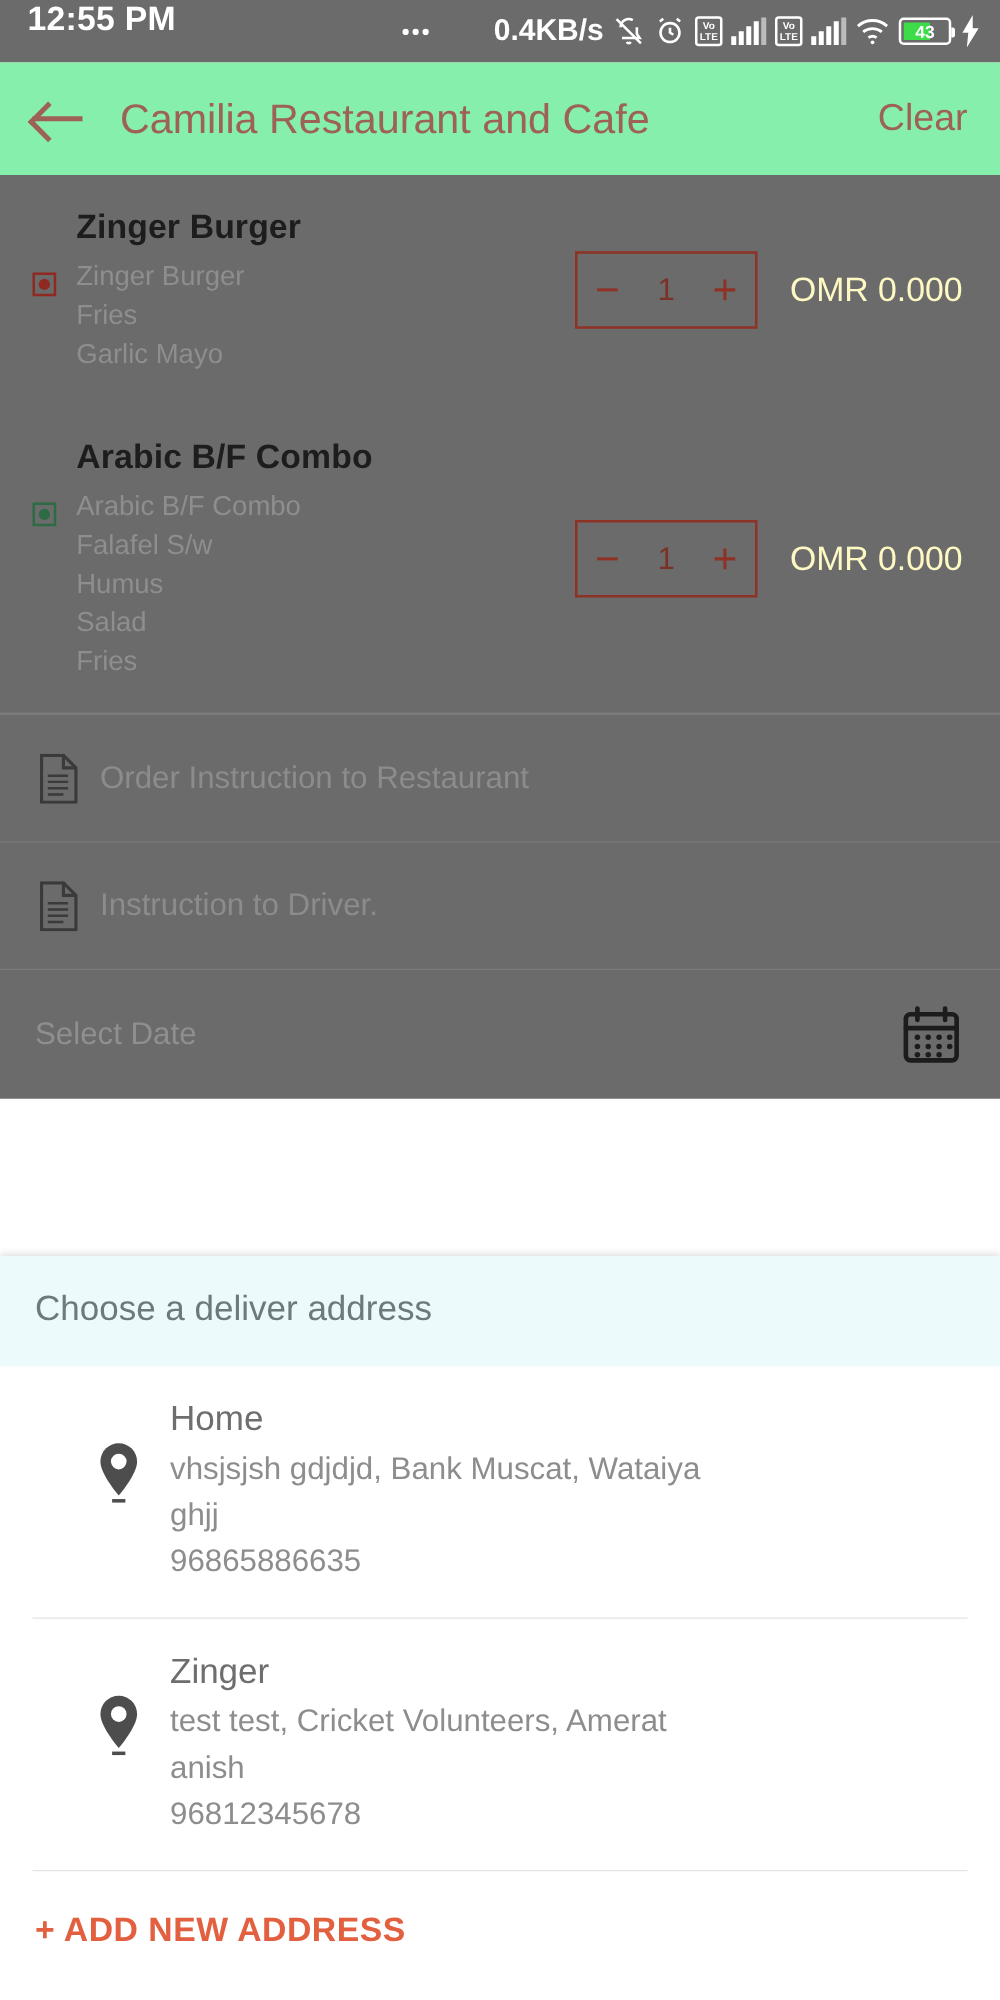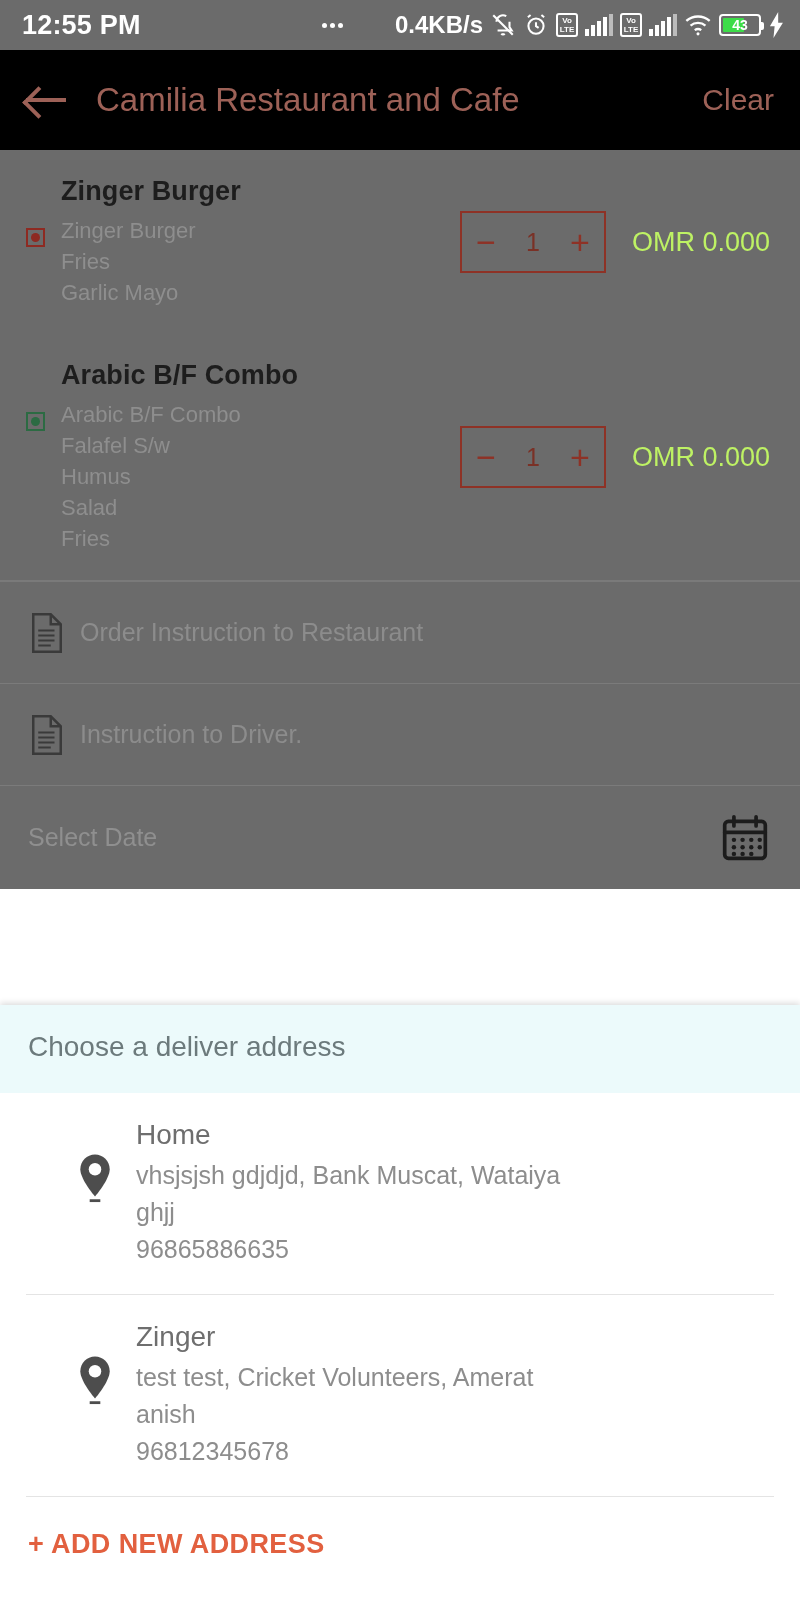--- a/index.html
+++ b/index.html
@@ -7,21 +7,21 @@
     width: 800px; height: 1600px;
     font-family: "Liberation Sans", sans-serif;
     background: #ffffff;
     overflow: hidden;
   }
   #app { position: relative; width: 800px; height: 1600px; }
 
   
   .statusbar {
     height: 50px; background: #6b6b6b;
-    display: flex; align-items: center;
+    display: flex; 
     padding: 0 14px 0 22px; color: #ffffff;
   }
   .sb-time { font-size: 27px; font-weight: bold; letter-spacing: .2px; }
   .sb-right { margin-left: auto; display: flex; align-items: center; gap: 7px; }
   .sb-dots { display: flex; align-items: flex-end; gap: 3px; margin-right: 1px; }
   .sb-dots i { width: 5px; height: 5px; background: #fff; border-radius: 50%; display: block; }
   .sb-speed { font-size: 24px; font-weight: bold; margin-left: 44px; }
   .sb-ic { display: block; }
   .volte {
     width: 22px; height: 24px; border: 2px solid #fff; border-radius: 3px;
@@ -47,21 +47,21 @@
     background: #3ddc49; height: 100%; width: 62%; border-radius: 1px;
     color: #fff; font-size: 13px; font-weight: bold; text-align: right;
   }
   .batt-num {
     position: absolute; left: 0; right: 0; text-align: center;
     font-size: 14px; font-weight: bold; color: #ffffff; line-height: 18px;
   }
 
   
   .appbar {
-    height: 100px; background: #000000;
+    height: 90px; background: #86efac;
     display: flex; align-items: center; padding: 0 26px;
   }
   .back-arrow { width: 44px; height: 30px; position: relative; flex: none; }
   .back-arrow:before {
     content: ""; position: absolute; left: 0; top: 13px;
     width: 40px; height: 4px; background: #9d6157;
   }
   .back-arrow:after {
     content: ""; position: absolute; left: 1px; top: 6px;
     width: 19px; height: 19px; border-left: 4px solid #9d6157;
@@ -102,21 +102,21 @@
     display: flex; align-items: center; margin-left: auto;
     align-self: center; padding-right: 4px;
   }
   .stepper {
     width: 146px; height: 62px; border: 2px solid #8e3226;
     display: flex; align-items: center; justify-content: space-between;
     padding: 0 14px; flex: none;
   }
   .step-btn { font-size: 34px; color: #8e3226; line-height: 34px; }
   .step-qty { font-size: 25px; color: #7a3126; }
-  .item-price { font-size: 27px; color: #bef264; margin-left: 26px; white-space: nowrap; }
+  .item-price { font-size: 27px; color: #fef9c3; margin-left: 26px; white-space: nowrap; }
 
   .divider-row { height: 1px; background: #7b7b7b; }
   .divider-row.thick { height: 2px; background: #7a7a7a; }
 
   .inst-row {
     display: flex; align-items: center; height: 101px; padding: 0 30px;
   }
   .doc-icon { width: 34px; height: 40px; flex: none; margin-right: 16px; }
   .inst-label { font-size: 25px; color: #8c8c8c; }
 

